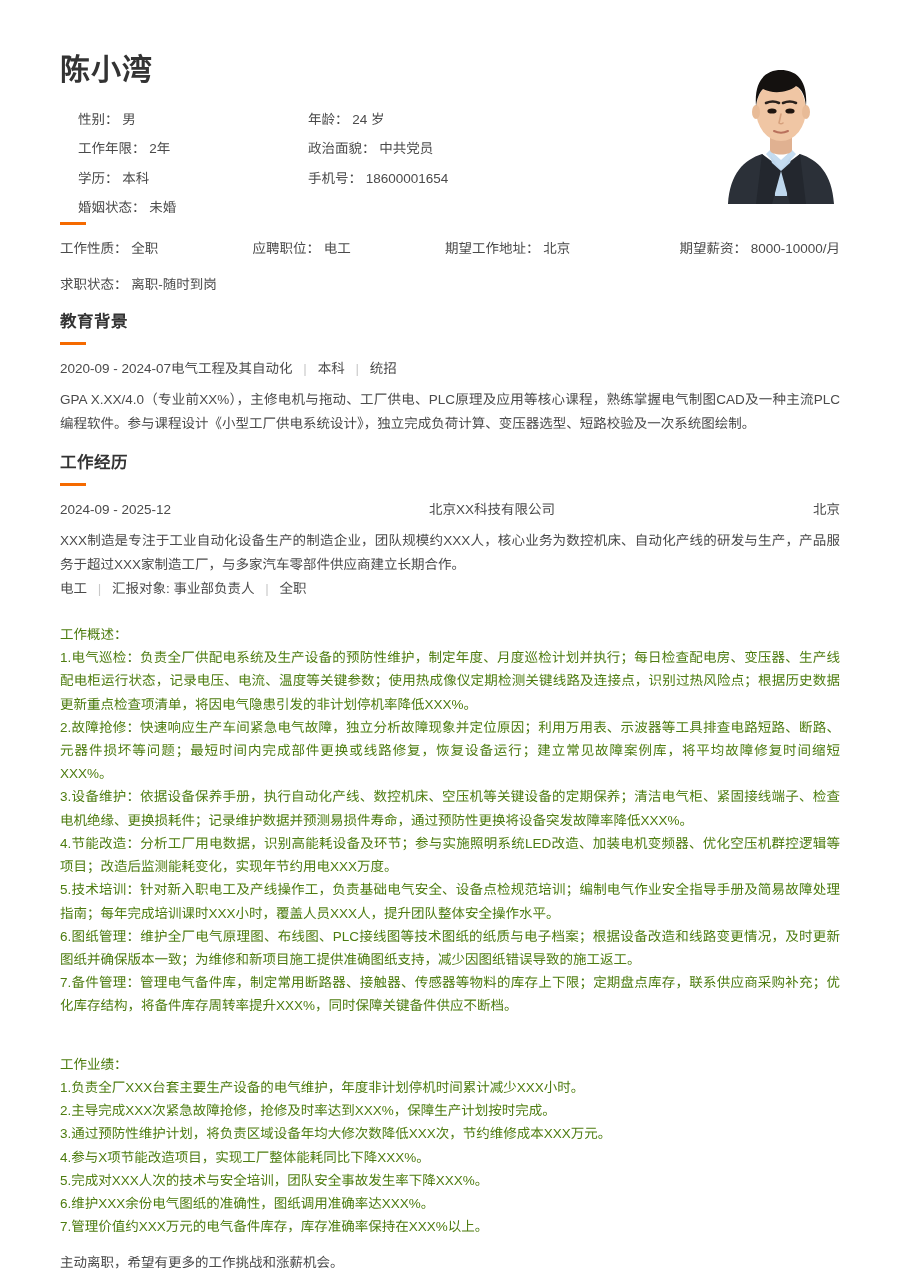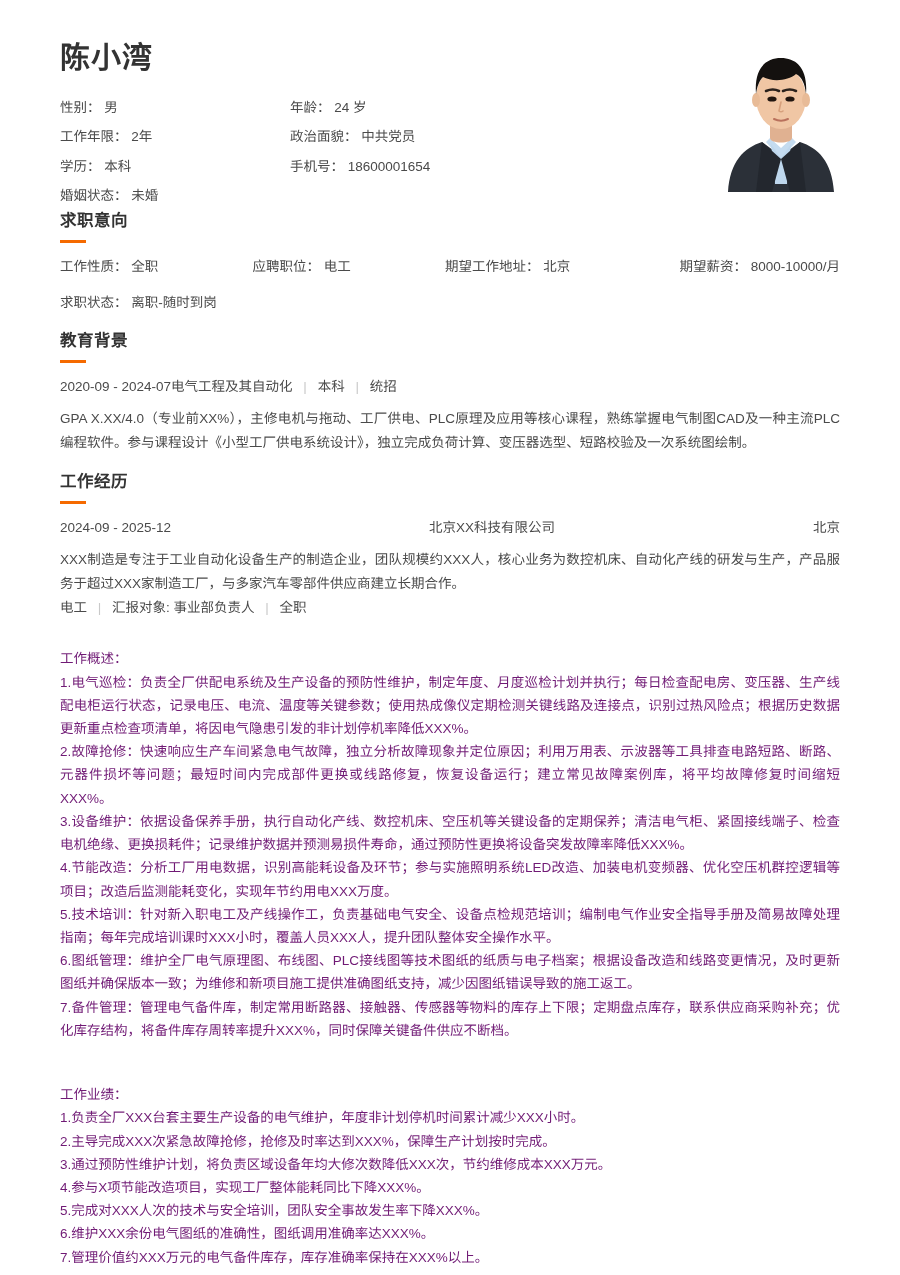--- a/index.html
+++ b/index.html
@@ -14,21 +14,21 @@
   body {
     font-family: "Liberation Sans", "DejaVu Sans", sans-serif;
     color: #3a3a3a;
     -webkit-font-smoothing: antialiased;
   }
 
   .page {
     position: relative;
     width: 900px;
     height: 947px;
-    padding: 4px 60px;
+    padding: 16px 60px;
     background: #fff;
   }
 
   
   .header {
     position: relative;
     padding-top: 36px;
     height: 190px;
   }
 
@@ -46,20 +46,21 @@
     grid-template-columns: 230px 1fr;
     row-gap: 9px;
     max-width: 560px;
   }
 
   .kv {
     font-size: 13.5px;
     color: #4a4a4a;
     line-height: 1.5;
     white-space: nowrap;
+    margin-left: 18px;
   }
   .kv .k { color: #4a4a4a; }
   .kv .v { color: #4a4a4a; }
 
   .photo {
     position: absolute;
     top: 28px;
     right: 0;
     width: 118px;
     height: 160px;
@@ -132,23 +133,23 @@
 
   .meta-line {
     font-size: 13.5px;
     color: #4a4a4a;
     line-height: 1.6;
     margin-top: 1px;
   }
 
   .block {
     font-size: 13.5px;
-    color: #701a75;
+    color: #4d7c0f;
     line-height: 1.72;
-    margin-top: 29px;
+    margin-top: 23px;
     text-align: justify;
   }
   .block .lead { display: block; }
   .block p { margin: 0; }
 
   .gap { height: 12px; }
 
   .closing {
     font-size: 13.5px;
     color: #4a4a4a;
@@ -223,21 +224,20 @@
         <ellipse cx="68" cy="67" rx="4.6" ry="2.6" fill="#20150f"></ellipse>
 
         <path d="M59 70 L57 79 q2 1.6 4 0" stroke="#d6a07c" stroke-width="1.6" fill="none" stroke-linecap="round"></path>
 
         <path d="M52 87 q7 3.4 14 0" stroke="#b9715c" stroke-width="2" fill="none" stroke-linecap="round"></path>
       </svg>
     </div>
   </div>
 
   <div class="section">
-    <div class="section-title">求职意向</div>
     <div class="accent-bar" style="background: rgb(245, 106, 0);"></div>
 
     <div class="intent-row">
       <div class="cell">
         <span>工作性质：</span>
         <span>全职</span>
       </div>
       <div class="cell">
         <span>应聘职位：</span>
         <span>电工</span>

